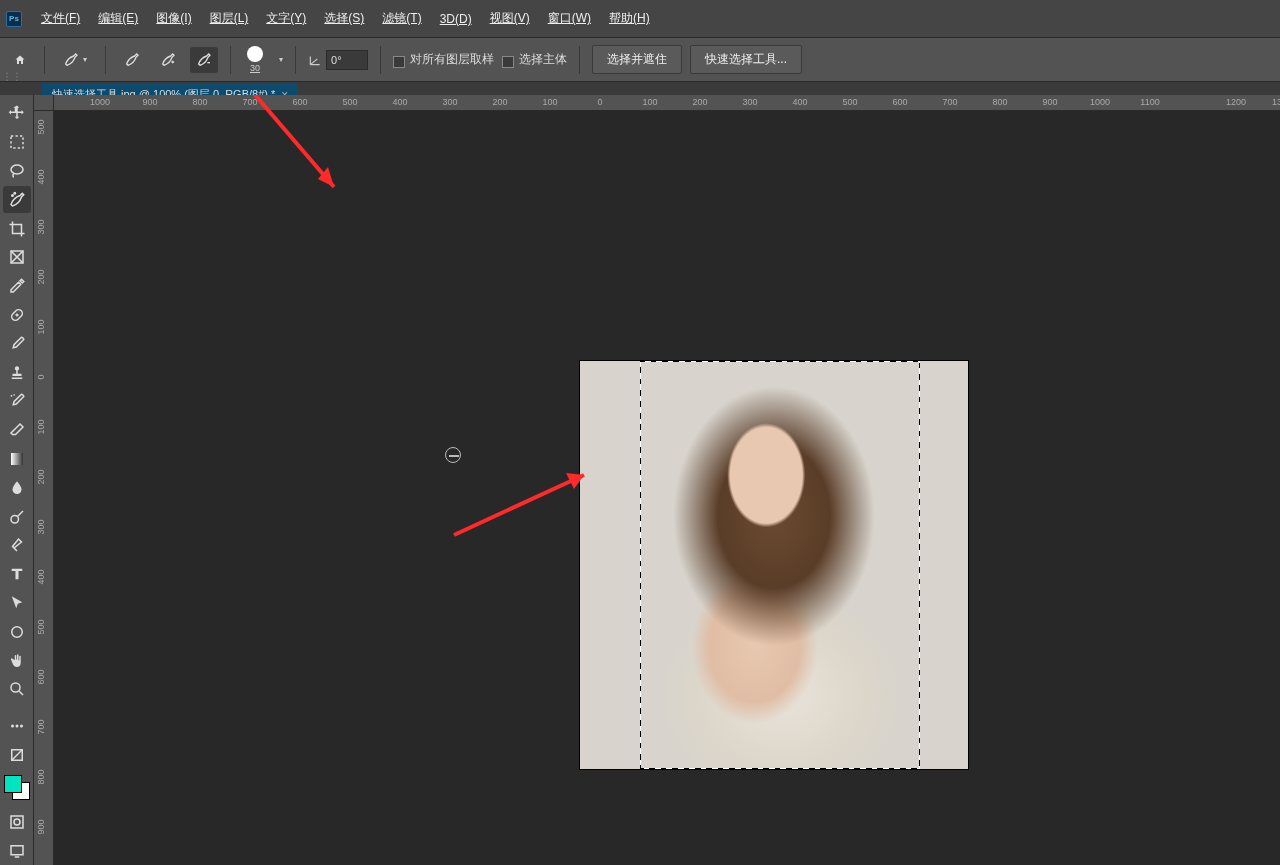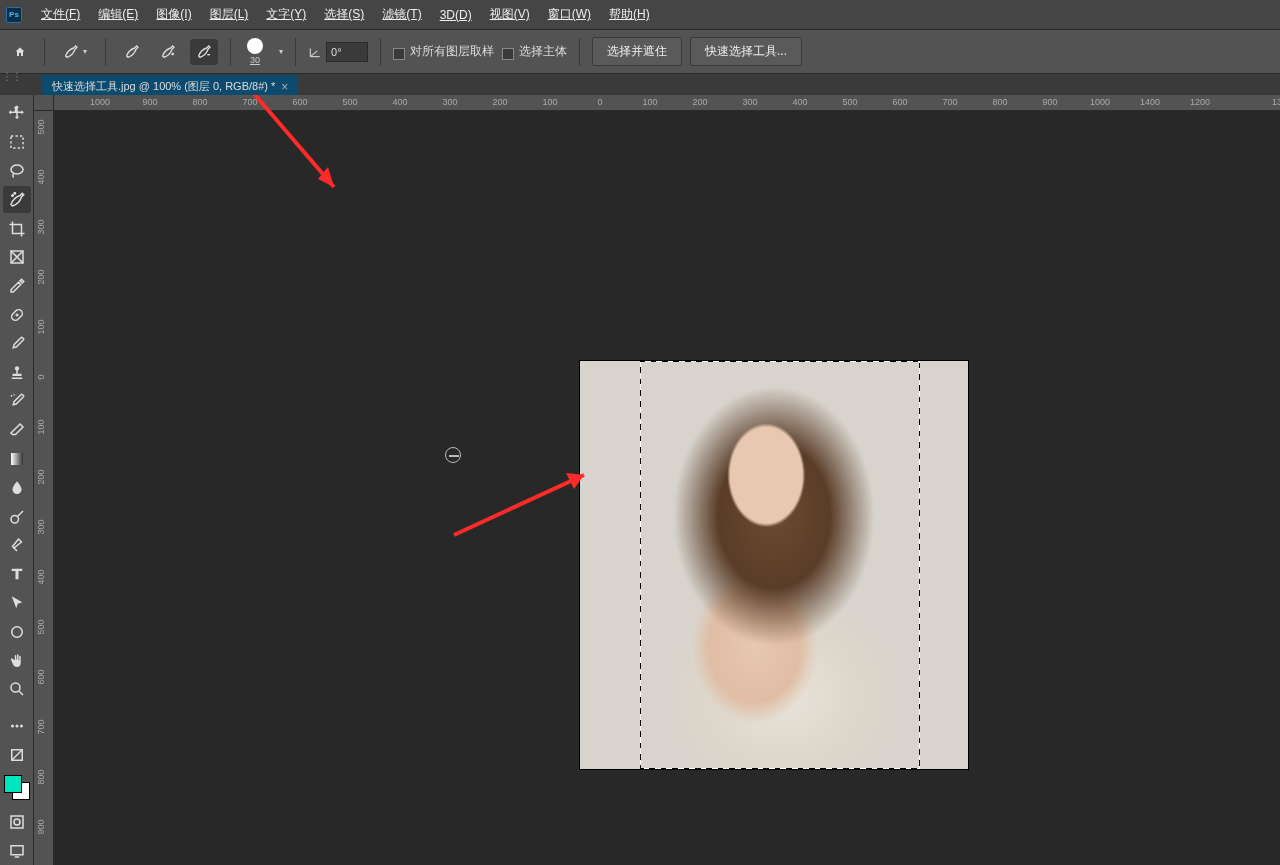--- a/index.html
+++ b/index.html
@@ -9,21 +9,21 @@
   background: #323232;
   font-family: "Microsoft YaHei", Arial, sans-serif;
   font-size: 12px;
   color: #ddd;
   overflow: hidden;
   position: relative;
 }
 
 
 .menu-bar {
-  height: 30px;
+  height: 38px;
   background: #454545;
   display: flex;
   align-items: center;
   padding-left: 6px;
   border-bottom: 1px solid #2a2a2a;
 }
 .ps-logo {
   width: 16px; height: 16px;
   background: #0a2d4a;
   border: 1px solid #2a6fa6;
@@ -512,22 +512,22 @@
       <span style="left: 596px;">100</span>
       <span style="left: 646px;">200</span>
       <span style="left: 696px;">300</span>
       <span style="left: 746px;">400</span>
       <span style="left: 796px;">500</span>
       <span style="left: 846px;">600</span>
       <span style="left: 896px;">700</span>
       <span style="left: 946px;">800</span>
       <span style="left: 996px;">900</span>
       <span style="left: 1046px;">1000</span>
-      <span style="left: 1096px;">1400</span>
-      <span style="left: 1146px;">1200</span>
+      <span style="left: 1096px;">1100</span>
+      <span style="left: 1182px;">1200</span>
       <span style="left: 1228px;">1300</span>
     </div>
   <div class="ruler-v">
       <span style="top: 16px;">500</span>
       <span style="top: 66px;">400</span>
       <span style="top: 116px;">300</span>
       <span style="top: 166px;">200</span>
       <span style="top: 216px;">100</span>
       <span style="top: 266px;">0</span>
       <span style="top: 316px;">100</span>

